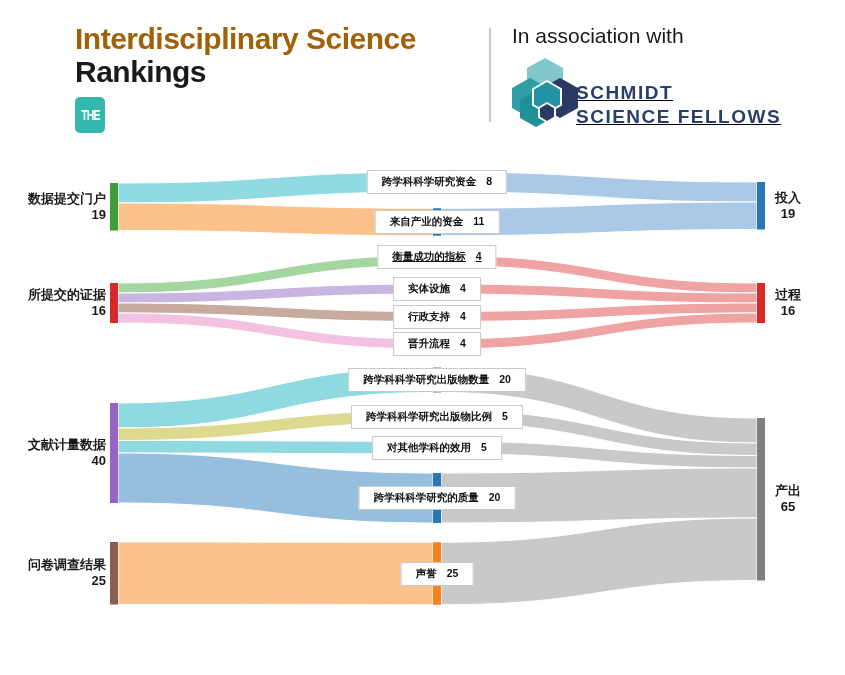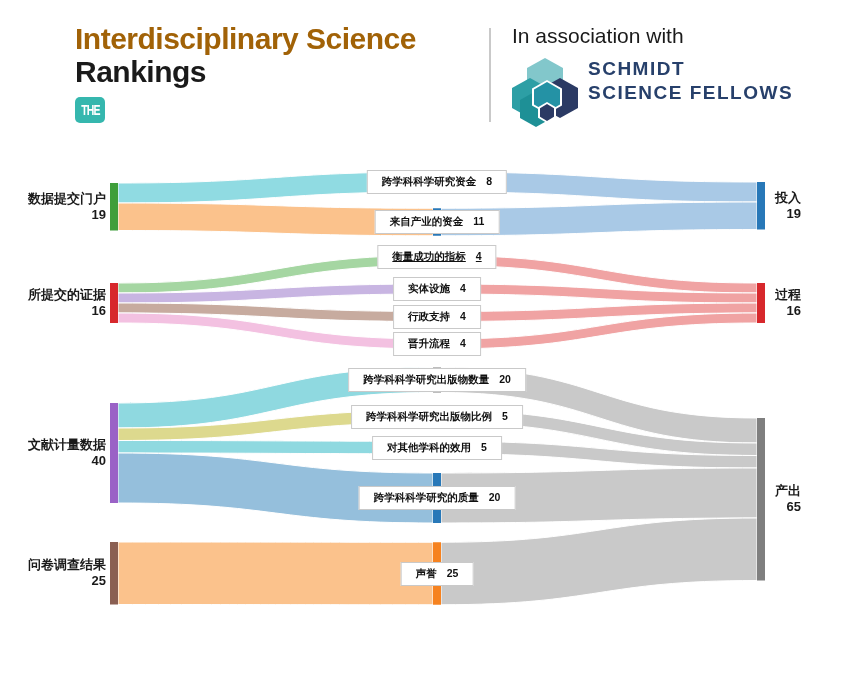--- a/index.html
+++ b/index.html
@@ -6,35 +6,35 @@
   .canvas{
     position:relative;width:845px;height:675px;background:#fff;overflow:hidden;
     font-family:"Liberation Sans","DejaVu Sans",sans-serif;
   }
   
   .title-block{position:absolute;left:75px;top:22px;}
   .title-line1{font-size:30px;font-weight:bold;line-height:33px;letter-spacing:-0.5px;}
   .title-line2{font-size:30px;font-weight:bold;line-height:33px;letter-spacing:-0.5px;color:#1a1a1a;}
   .powered-row{margin-top:9px;display:flex;align-items:center;gap:9px;}
   .powered-label{font-size:22px;color:#1a1a1a;}
-  .the-logo{width:30px;height:26px;border-radius:5px;display:flex;align-items:center;justify-content:center;}
+  .the-logo{width:30px;height:36px;border-radius:5px;display:flex;align-items:center;justify-content:center;}
   .the-logo span{color:#fff;font-weight:bold;font-size:14px;letter-spacing:-1px;transform:scaleX(0.75);}
   .header-divider{position:absolute;left:489px;top:28px;width:2px;height:94px;background:#c9c9c9;}
   .assoc-block{position:absolute;left:512px;top:24px;}
   .assoc-label{font-size:21px;color:#1a1a1a;}
-  .partner-row{margin-top:10px;display:flex;align-items:flex-start;gap:12px;}
+  .partner-row{margin-top:10px;display:flex;align-items:flex-end;gap:0;text-decoration:underline;}
   .hex-cluster{position:relative;width:64px;height:70px;flex:0 0 auto;}
   .hex{position:absolute;clip-path:polygon(50% 0%,100% 25%,100% 75%,50% 100%,0% 75%,0% 25%);}
   .partner-text{display:flex;flex-direction:column;gap:2px;}
   .partner-line{font-weight:bold;font-size:19px;letter-spacing:1.5px;}
   
   #sankey-svg{position:absolute;left:0;top:0;}
   .side-label{position:absolute;font-size:13px;font-weight:bold;color:#1a1a1a;line-height:16px;}
   .side-label.left{text-align:right;}
-  .side-label.right{text-align:right;}
+  .side-label.right{text-align:center;}
   .flow-label-box{
     position:absolute;background:#fff;border:1px solid #c9c9c9;
     padding:4px 14px;white-space:nowrap;font-size:10.5px;font-weight:bold;color:#111;
     transform:translate(-50%,-50%);
   }
   .flow-label-box .val{margin-left:10px;}
 </style>
 </head>
 <body>
 

